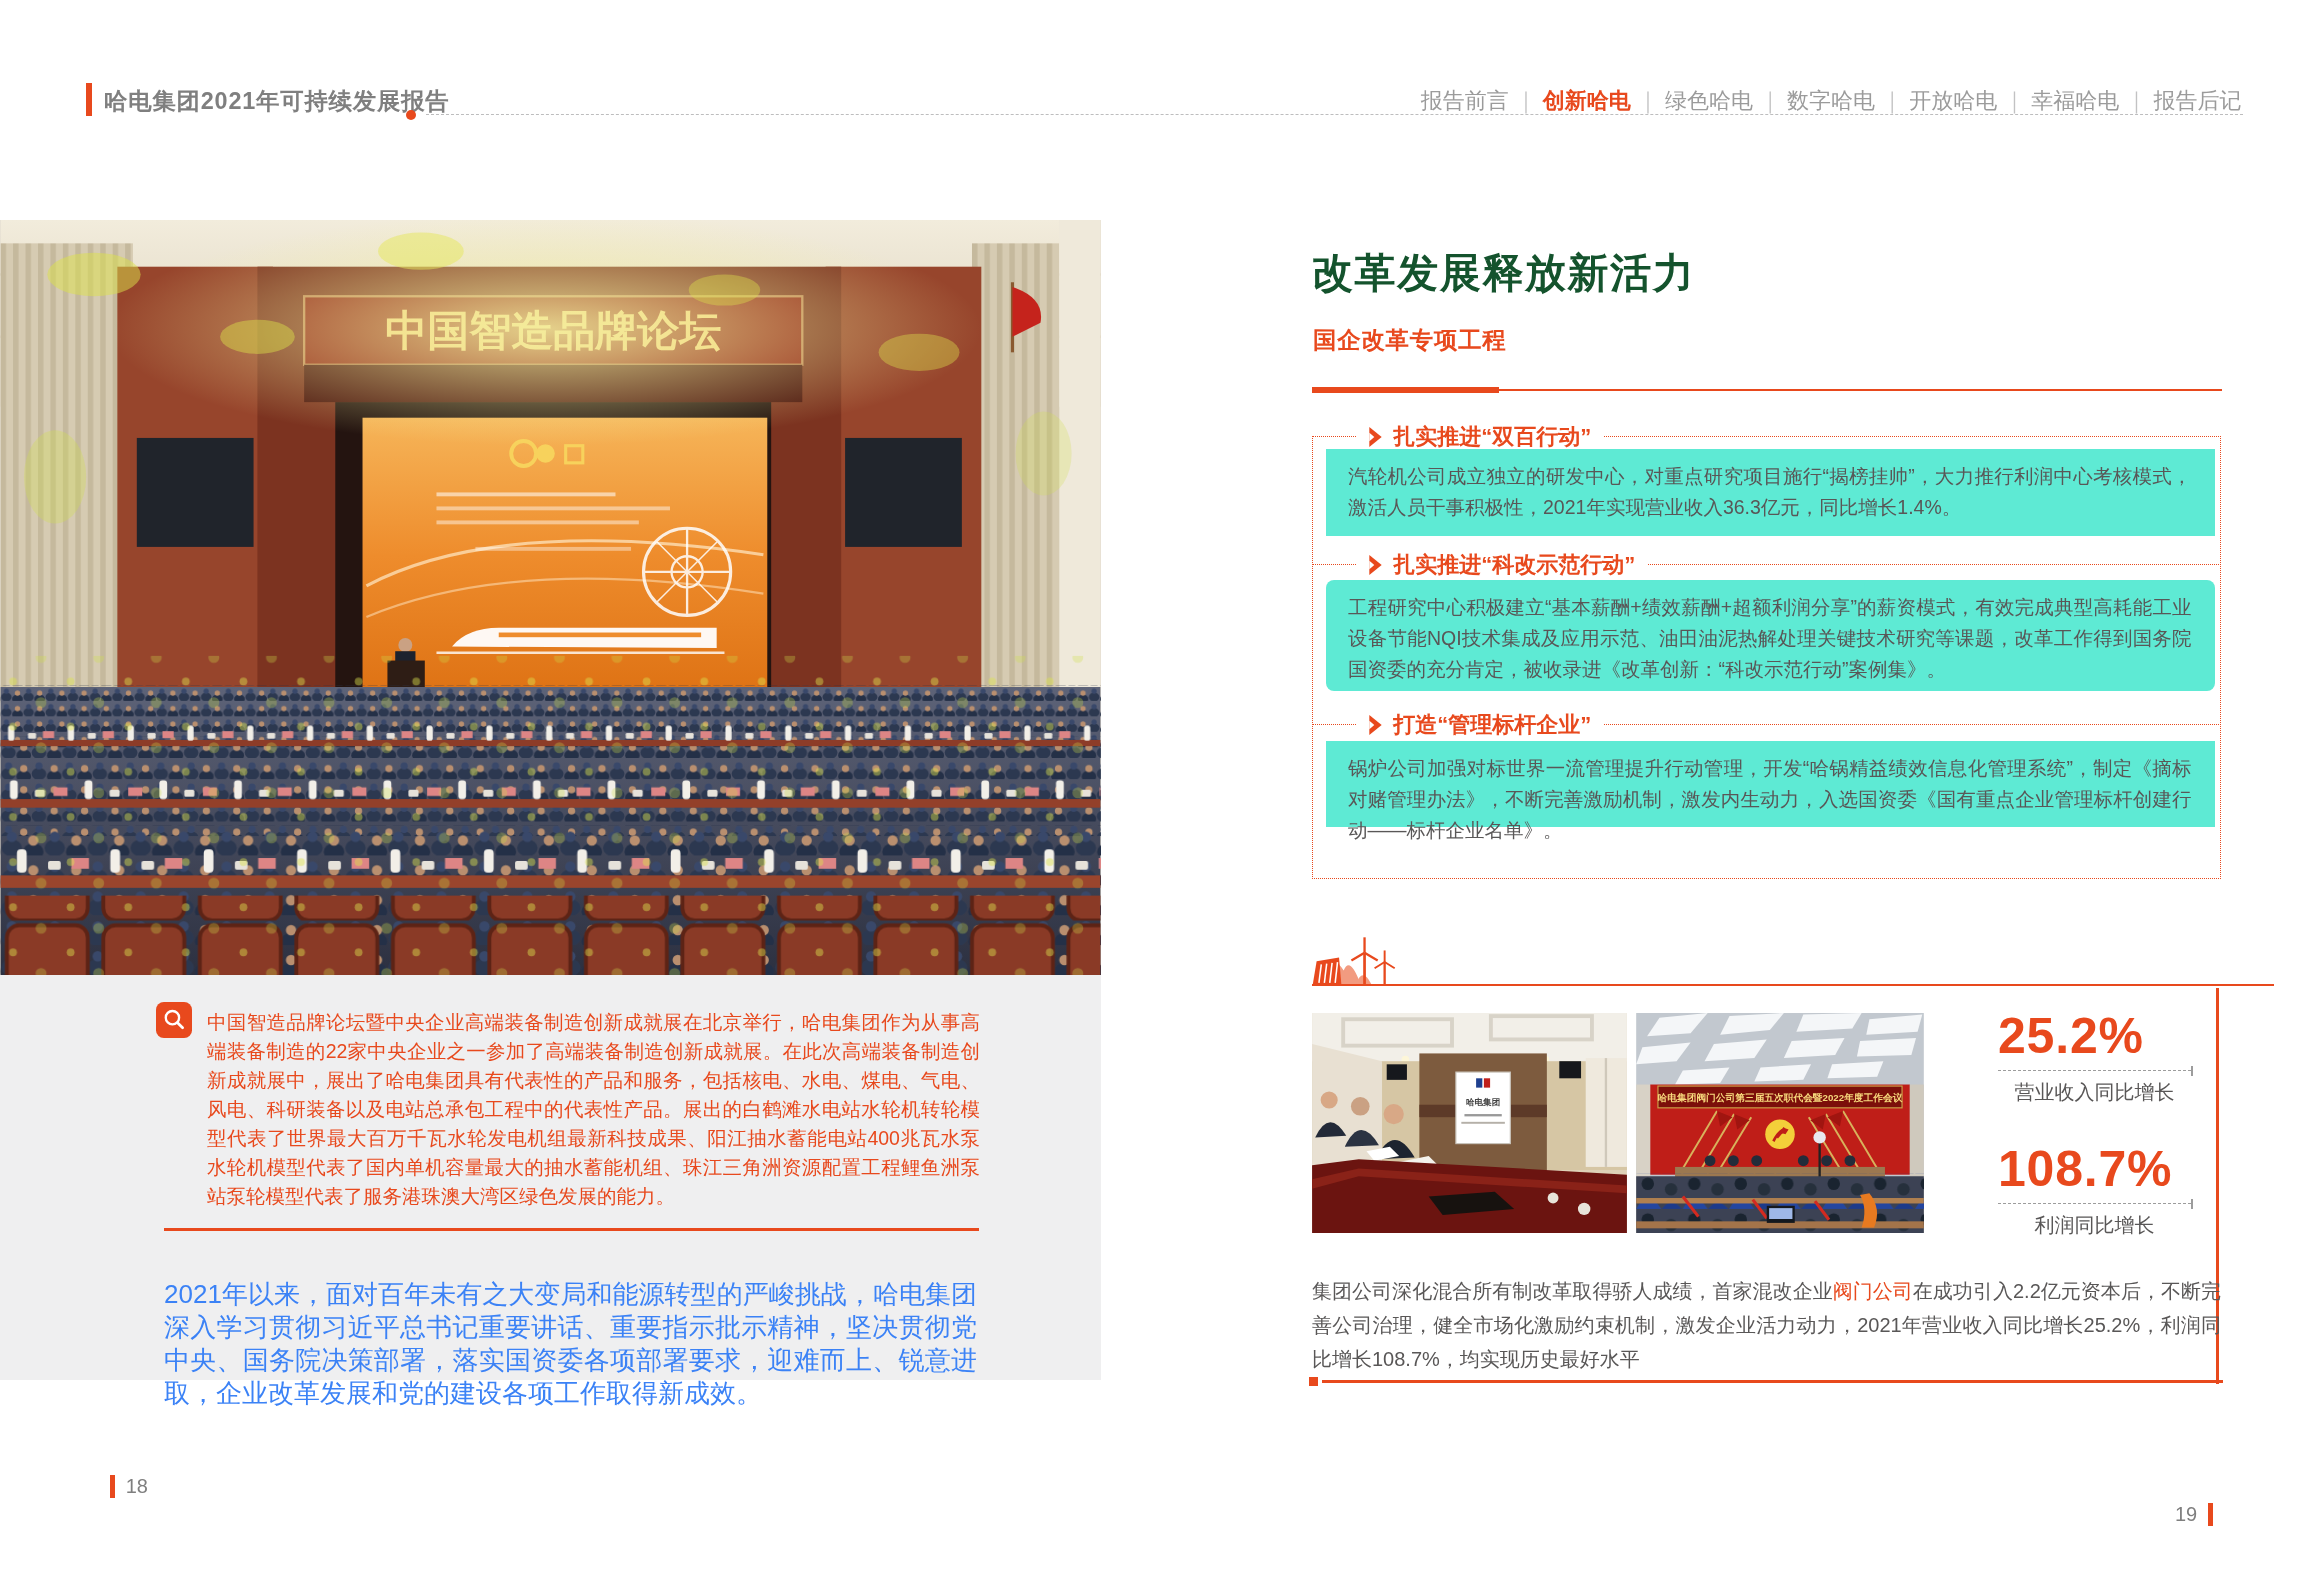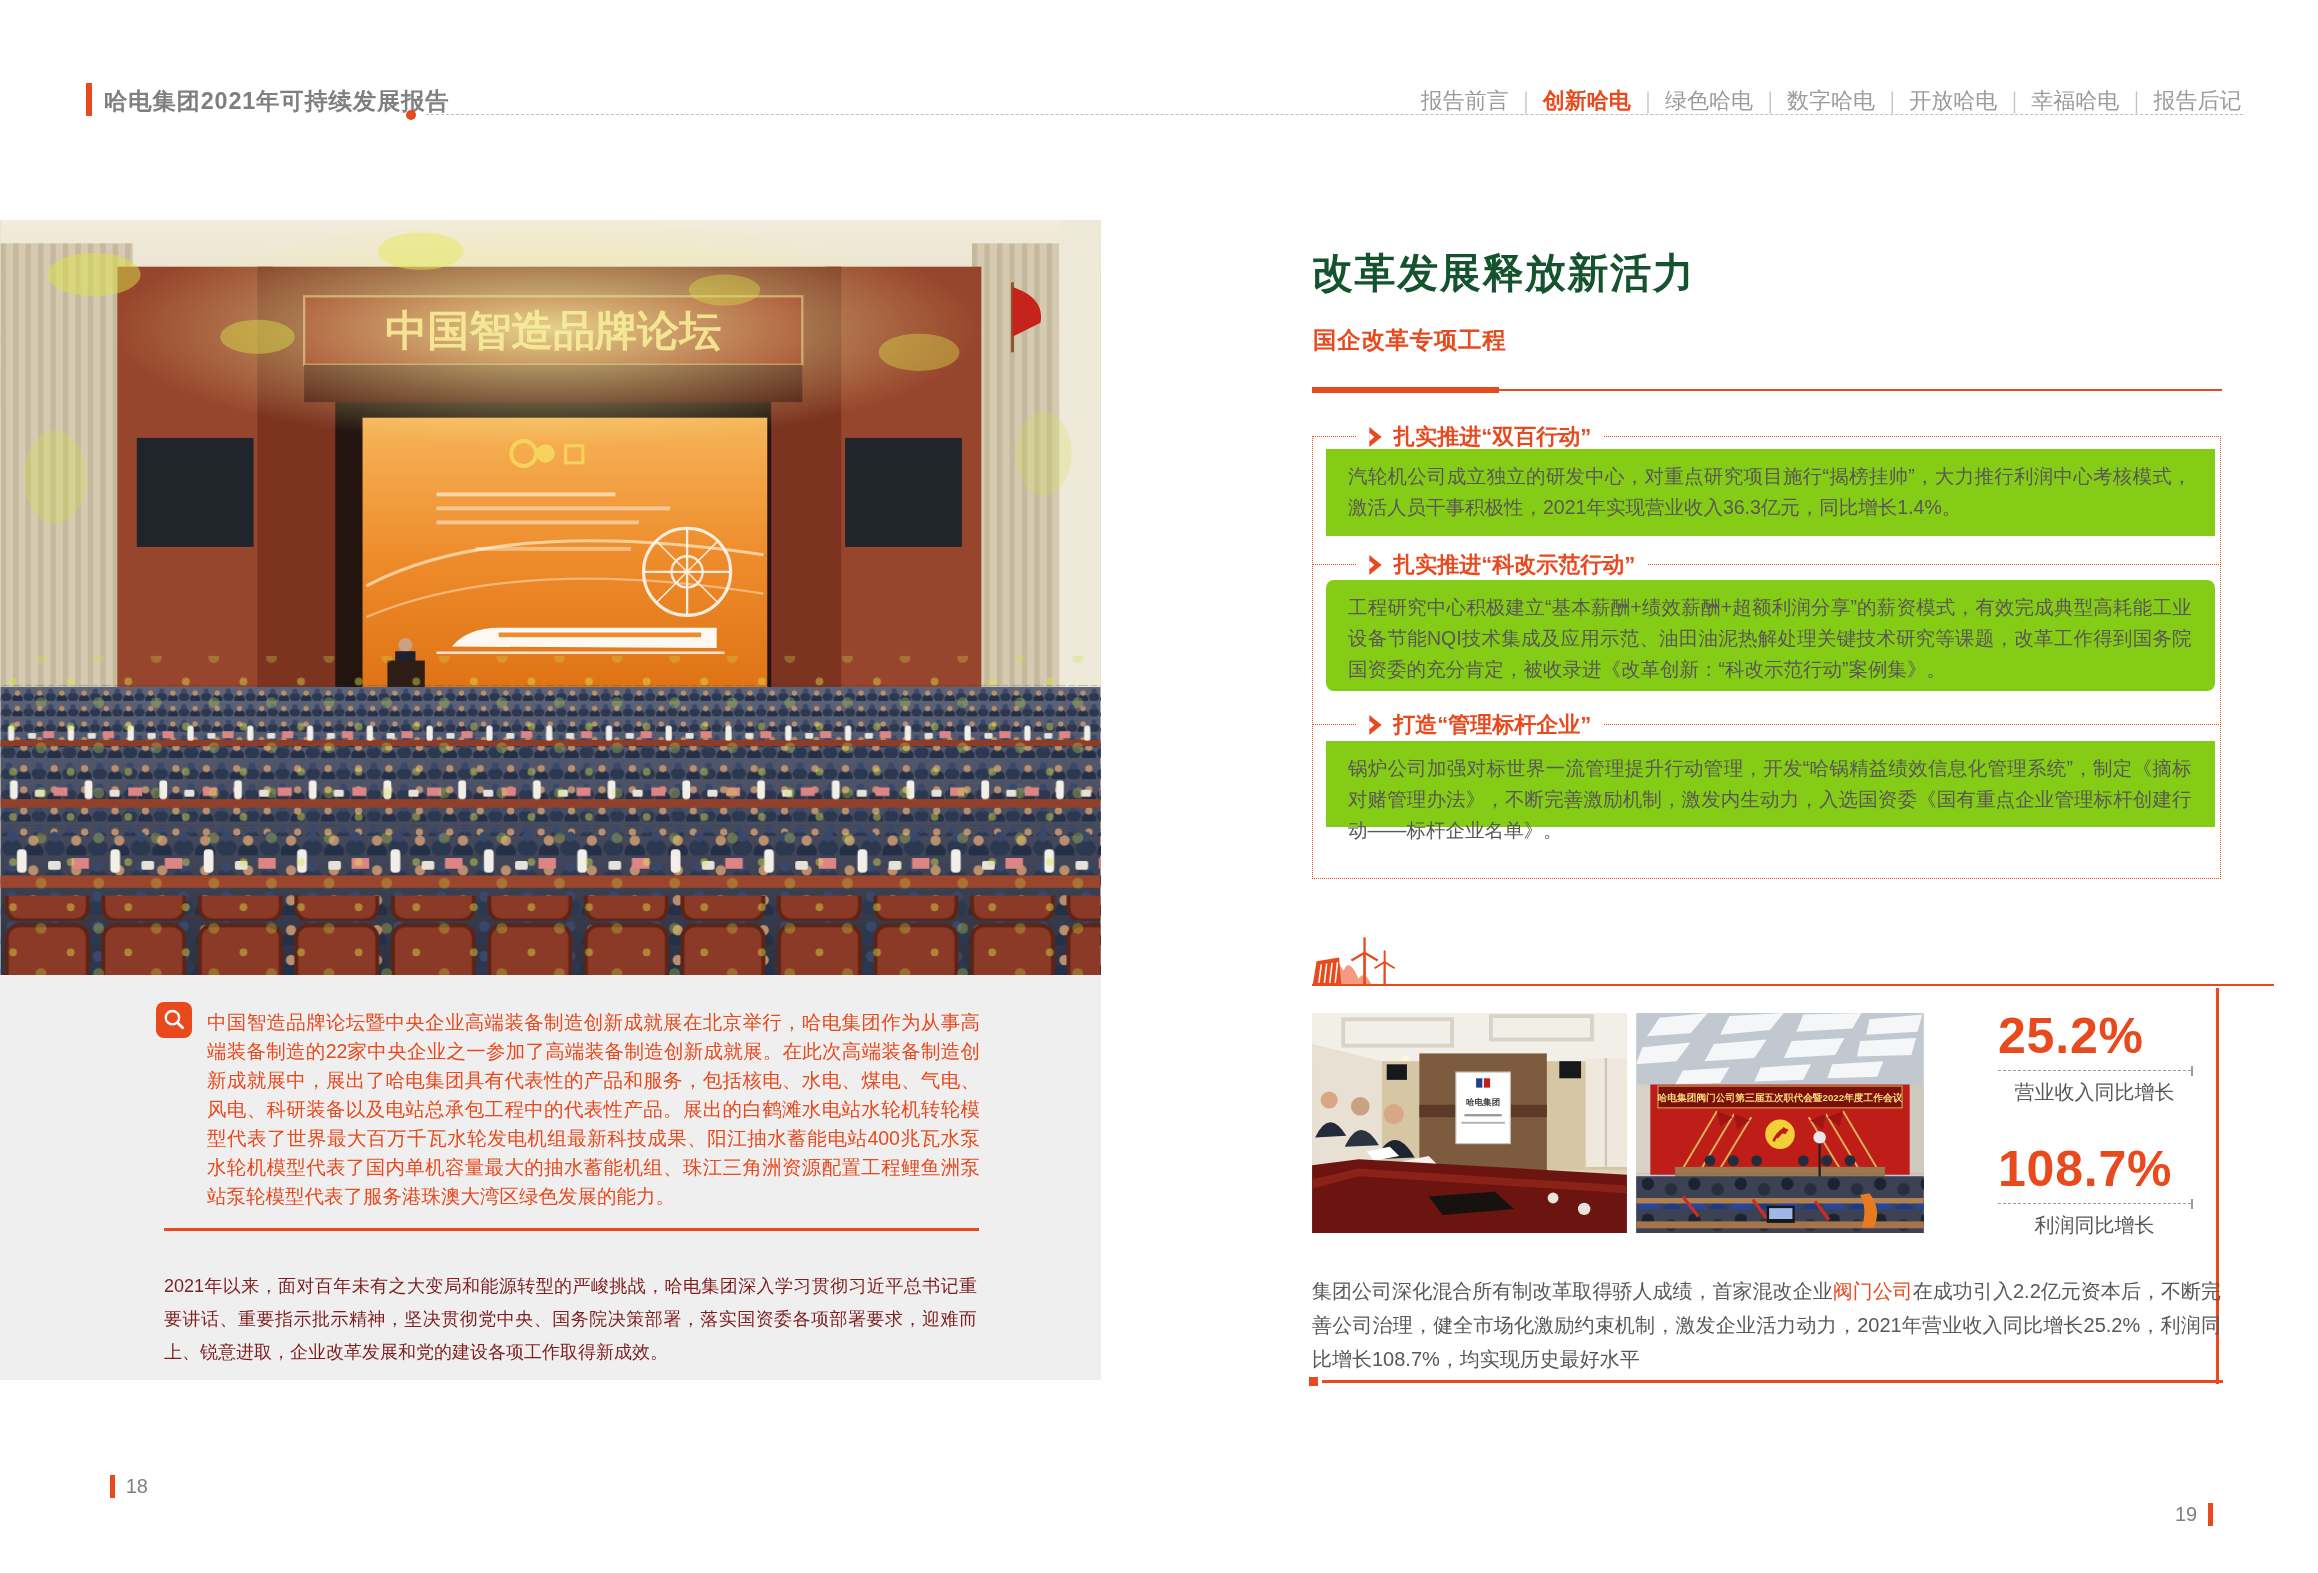--- a/index.html
+++ b/index.html
@@ -16,42 +16,42 @@
   .hdr-nav .nav-item{padding:0 1.6px;}
   .hdr-nav .nav-item.active{color:#e8491d;font-weight:700;}
   .hdr-nav .sep{color:#c2c2c3;padding:0 4.7px;}
 
   
   .photo-main{left:0;top:220px;width:1101px;height:755px;}
   .gray-box{left:0;top:975px;width:1101px;height:405px;background:#efeff0;}
   .cap-icon{left:156px;top:1002px;width:36px;height:36px;}
   .cap-text{left:207px;top:988px;width:773px;font-size:19.5px;line-height:29px;color:#e8491d;text-align:justify;}
   .cap-div{left:164px;top:1228px;width:815px;height:3.1px;background:#e8491d;}
-  .left-para{left:164px;top:1252px;width:813px;font-size:18px;line-height:33px;color:#7f1d1d;text-align:justify;}
+  .left-para{left:164px;top:1252px;width:813px;font-size:26px;line-height:33px;color:#3b82f6;text-align:justify;}
   .pagenum{display:flex;align-items:center;font-size:20px;color:#7f7f7f;}
   .pagenum .pbar{width:4.7px;height:23.4px;background:#e8491d;}
   .pagenum-left{left:110px;top:1475px;}
   .pagenum-left .pbar{margin-right:11px;}
   .pagenum-right{left:2175px;top:1503px;}
   .pagenum-right .pbar{margin-left:11px;}
 
   
   .rp-title{left:1312px;top:219px;font-size:41px;font-weight:700;color:#14532d;letter-spacing:1.6px;white-space:nowrap;}
   .rp-subtitle{left:1313px;top:305px;font-size:23.4px;color:#e8491d;letter-spacing:0.8px;white-space:nowrap;}
   .rp-underline-thick{left:1312px;top:387px;width:187px;height:6.2px;background:#e8491d;}
   .rp-underline-thin{left:1499px;top:389px;width:723px;height:2.3px;background:#e8491d;}
   .rp-frame{left:1312px;top:436px;width:907px;height:442px;
             border-left:1.6px dotted #e8491d;border-right:1.6px dotted #e8491d;border-bottom:1.6px dotted #e8491d;}
   .sec-head{left:1312px;width:907px;height:25px;display:flex;align-items:center;}
   .sec-head .dot-l{width:44px;height:0;border-top:1.6px dotted #e8491d;}
   .sec-head .arrow{margin:0 9.3px 0 11px;display:block;}
   .sec-head .sec-title{font-size:22px;font-weight:700;color:#e8491d;padding-right:12.5px;white-space:nowrap;}
   .sec-head .dot-r{flex:1;height:0;border-top:1.6px dotted #e8491d;}
   .sh1{top:424px;} .sh2{top:552px;} .sh3{top:712px;}
-  .pink-box{left:1326px;width:889px;background:#84cc16;box-sizing:border-box;padding:11.7px 23.4px 0 22px;}
+  .pink-box{left:1326px;width:889px;background:#5eead4;box-sizing:border-box;padding:11.7px 23.4px 0 22px;}
   .pink-box p{margin:0;font-size:19.5px;line-height:31px;color:#595757;text-align:justify;}
   .pb1{top:449px;height:87px;} .pb2{top:580px;height:111px;border-radius:8px;} .pb3{top:741px;height:86px;}
 
   .deco-art{left:1311px;top:935px;}
   .deco-line{left:1312px;top:984px;width:962px;height:2.3px;background:#e8491d;}
   .photo-a{left:1312px;top:1013px;width:315px;height:220px;}
   .photo-b{left:1636px;top:1013px;width:288px;height:220px;}
 
   .stat-block{left:1998px;width:193px;}
   .sb1{top:1009px;} .sb2{top:1142px;}

